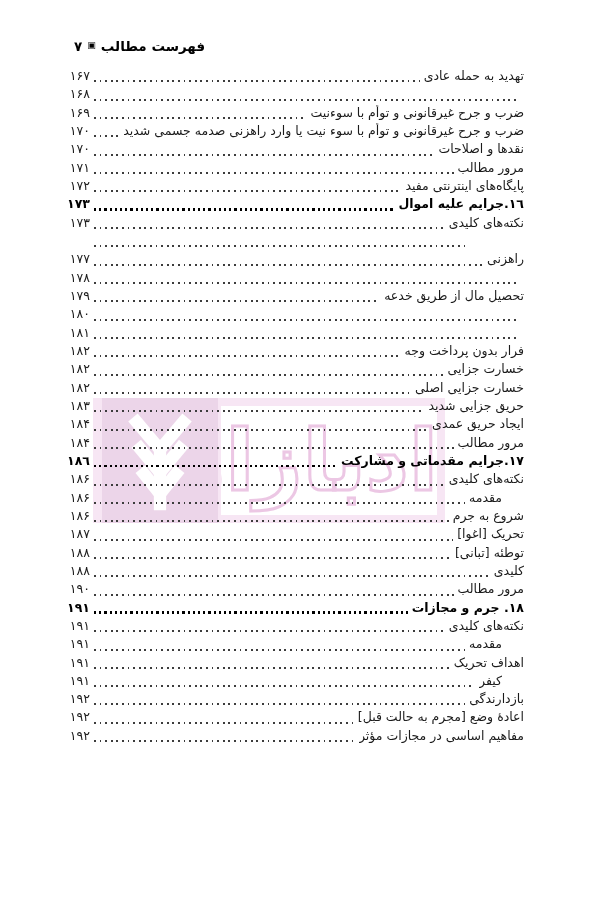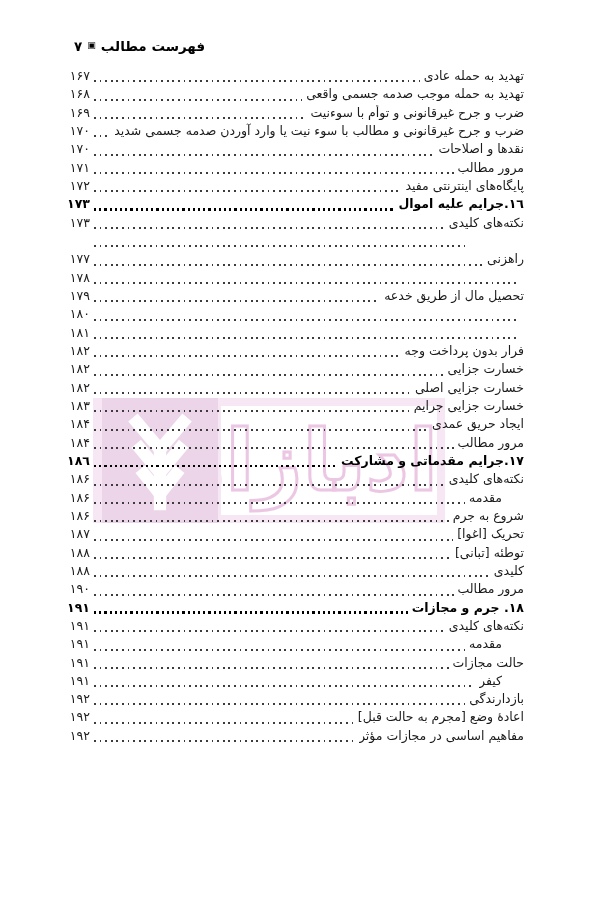--- a/index.html
+++ b/index.html
@@ -105,31 +105,30 @@
     <span>۷</span>
   </div>
 
   <div class="toc" id="toc" dir="rtl">
       <div class="row">
         <span class="title">تهدید به حمله عادی</span>
         <span class="dots"></span>
         <span class="num">۱۶۷</span>
       </div>
       <div class="row">
-        <span class="title">تهدید به حمله موجب صدمه جسمی واقعی</span>
         <span class="dots"></span>
         <span class="num">۱۶۸</span>
       </div>
       <div class="row">
         <span class="title">ضرب و جرح غیرقانونی و توأم با سوءنیت</span>
         <span class="dots"></span>
         <span class="num">۱۶۹</span>
       </div>
       <div class="row">
-        <span class="title">ضرب و جرح غیرقانونی و مطالب با سوء نیت یا وارد آوردن صدمه جسمی شدید</span>
+        <span class="title">ضرب و جرح غیرقانونی و توأم با سوء نیت یا وارد راهزنی صدمه جسمی شدید</span>
         <span class="dots"></span>
         <span class="num">۱۷۰</span>
       </div>
       <div class="row">
         <span class="title">نقدها و اصلاحات</span>
         <span class="dots"></span>
         <span class="num">۱۷۰</span>
       </div>
       <div class="row">
         <span class="title">مرور مطالب</span>
@@ -187,21 +186,21 @@
         <span class="title">خسارت جزایی</span>
         <span class="dots"></span>
         <span class="num">۱۸۲</span>
       </div>
       <div class="row">
         <span class="title">خسارت جزایی اصلی</span>
         <span class="dots"></span>
         <span class="num">۱۸۲</span>
       </div>
       <div class="row">
-        <span class="title">خسارت جزایی جرایم</span>
+        <span class="title">حریق جزایی شدید</span>
         <span class="dots"></span>
         <span class="num">۱۸۳</span>
       </div>
       <div class="row">
         <span class="title">ایجاد حریق عمدی</span>
         <span class="dots"></span>
         <span class="num">۱۸۴</span>
       </div>
       <div class="row">
         <span class="title">مرور مطالب</span>
@@ -257,21 +256,21 @@
         <span class="title">نکته‌های کلیدی</span>
         <span class="dots"></span>
         <span class="num">۱۹۱</span>
       </div>
       <div class="row">
         <span class="title" style="padding-right: 22px;">مقدمه</span>
         <span class="dots"></span>
         <span class="num">۱۹۱</span>
       </div>
       <div class="row">
-        <span class="title">حالت مجازات</span>
+        <span class="title">اهداف تحریک</span>
         <span class="dots"></span>
         <span class="num">۱۹۱</span>
       </div>
       <div class="row">
         <span class="title" style="padding-right: 22px;">کیفر</span>
         <span class="dots"></span>
         <span class="num">۱۹۱</span>
       </div>
       <div class="row">
         <span class="title">بازدارندگی</span>

